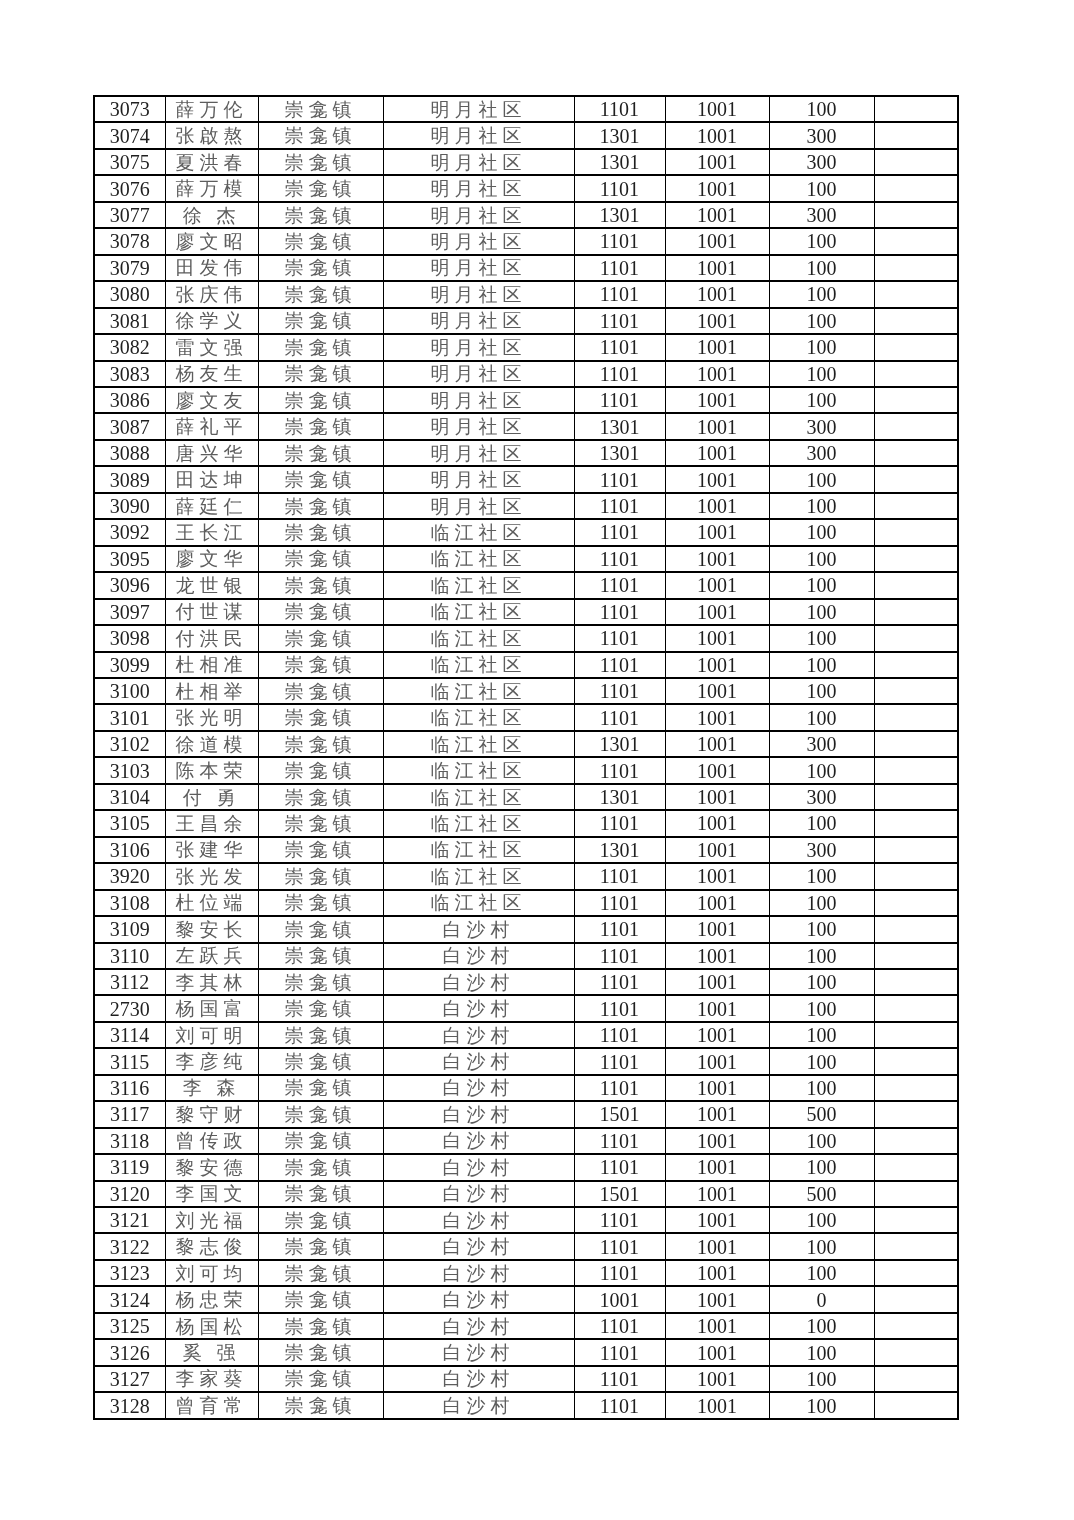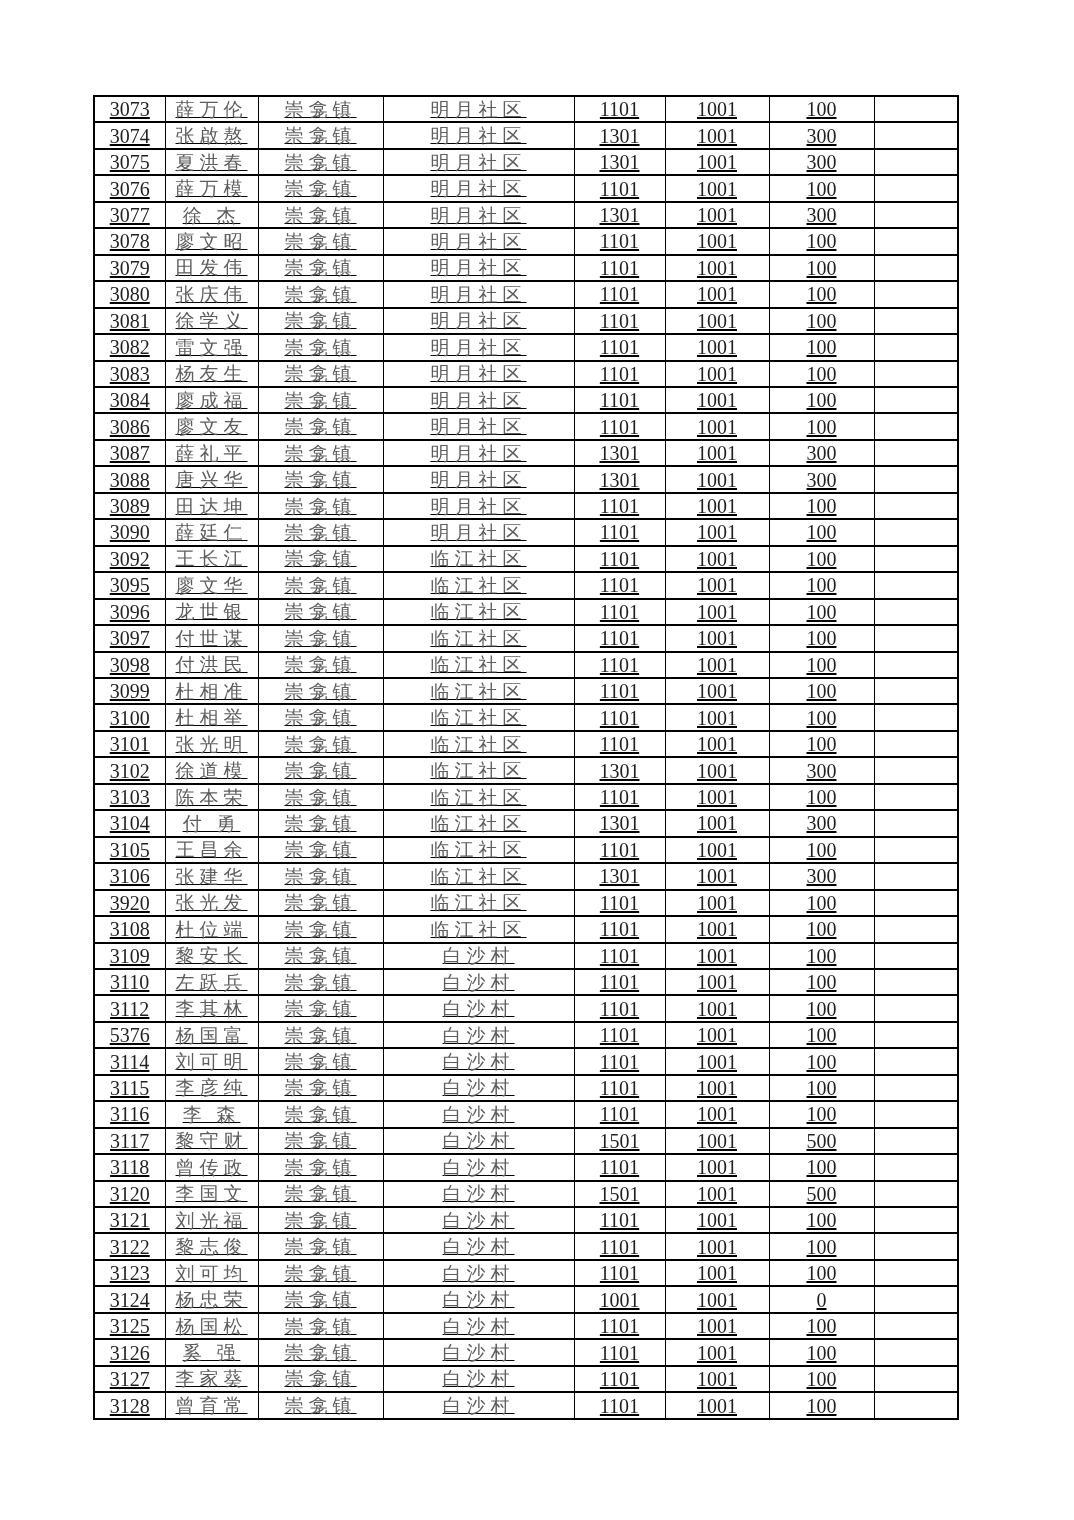--- a/index.html
+++ b/index.html
@@ -23,21 +23,20 @@
   }
   table.roster {
     position: absolute;
     left: 93px;
     top: 95px;
     width: 864px;
     height: 1325px;
     border-collapse: collapse;
     table-layout: fixed;
     border: 2px solid #000000;
-    text-decoration: underline;
   }
   table.roster td {
     border-left: 1px solid #000000;
     border-right: 1px solid #000000;
     border-top: 2px solid #000000;
     border-bottom: 2px solid #000000;
     text-align: center;
     vertical-align: middle;
     padding: 0;
     overflow: hidden;
@@ -175,30 +174,20 @@
           <td class="num">3083</td>
           <td class="cjk">杨友生</td>
           <td class="cjk">崇龛镇</td>
           <td class="cjk">明月社区</td>
           <td class="num">1101</td>
           <td class="num">1001</td>
           <td class="num">100</td>
           <td class="num"></td>
         </tr>
         <tr>
-          <td class="num">3084</td>
-          <td class="cjk">廖成福</td>
-          <td class="cjk">崇龛镇</td>
-          <td class="cjk">明月社区</td>
-          <td class="num">1101</td>
-          <td class="num">1001</td>
-          <td class="num">100</td>
-          <td class="num"></td>
-        </tr>
-        <tr>
           <td class="num">3086</td>
           <td class="cjk">廖文友</td>
           <td class="cjk">崇龛镇</td>
           <td class="cjk">明月社区</td>
           <td class="num">1101</td>
           <td class="num">1001</td>
           <td class="num">100</td>
           <td class="num"></td>
         </tr>
         <tr>
@@ -415,21 +404,21 @@
           <td class="num">3112</td>
           <td class="cjk">李其林</td>
           <td class="cjk">崇龛镇</td>
           <td class="cjk">白沙村</td>
           <td class="num">1101</td>
           <td class="num">1001</td>
           <td class="num">100</td>
           <td class="num"></td>
         </tr>
         <tr>
-          <td class="num">5376</td>
+          <td class="num">2730</td>
           <td class="cjk">杨国富</td>
           <td class="cjk">崇龛镇</td>
           <td class="cjk">白沙村</td>
           <td class="num">1101</td>
           <td class="num">1001</td>
           <td class="num">100</td>
           <td class="num"></td>
         </tr>
         <tr>
           <td class="num">3114</td>
@@ -467,20 +456,30 @@
           <td class="cjk">崇龛镇</td>
           <td class="cjk">白沙村</td>
           <td class="num">1501</td>
           <td class="num">1001</td>
           <td class="num">500</td>
           <td class="num"></td>
         </tr>
         <tr>
           <td class="num">3118</td>
           <td class="cjk">曾传政</td>
+          <td class="cjk">崇龛镇</td>
+          <td class="cjk">白沙村</td>
+          <td class="num">1101</td>
+          <td class="num">1001</td>
+          <td class="num">100</td>
+          <td class="num"></td>
+        </tr>
+        <tr>
+          <td class="num">3119</td>
+          <td class="cjk">黎安德</td>
           <td class="cjk">崇龛镇</td>
           <td class="cjk">白沙村</td>
           <td class="num">1101</td>
           <td class="num">1001</td>
           <td class="num">100</td>
           <td class="num"></td>
         </tr>
         <tr>
           <td class="num">3120</td>
           <td class="cjk">李国文</td>

